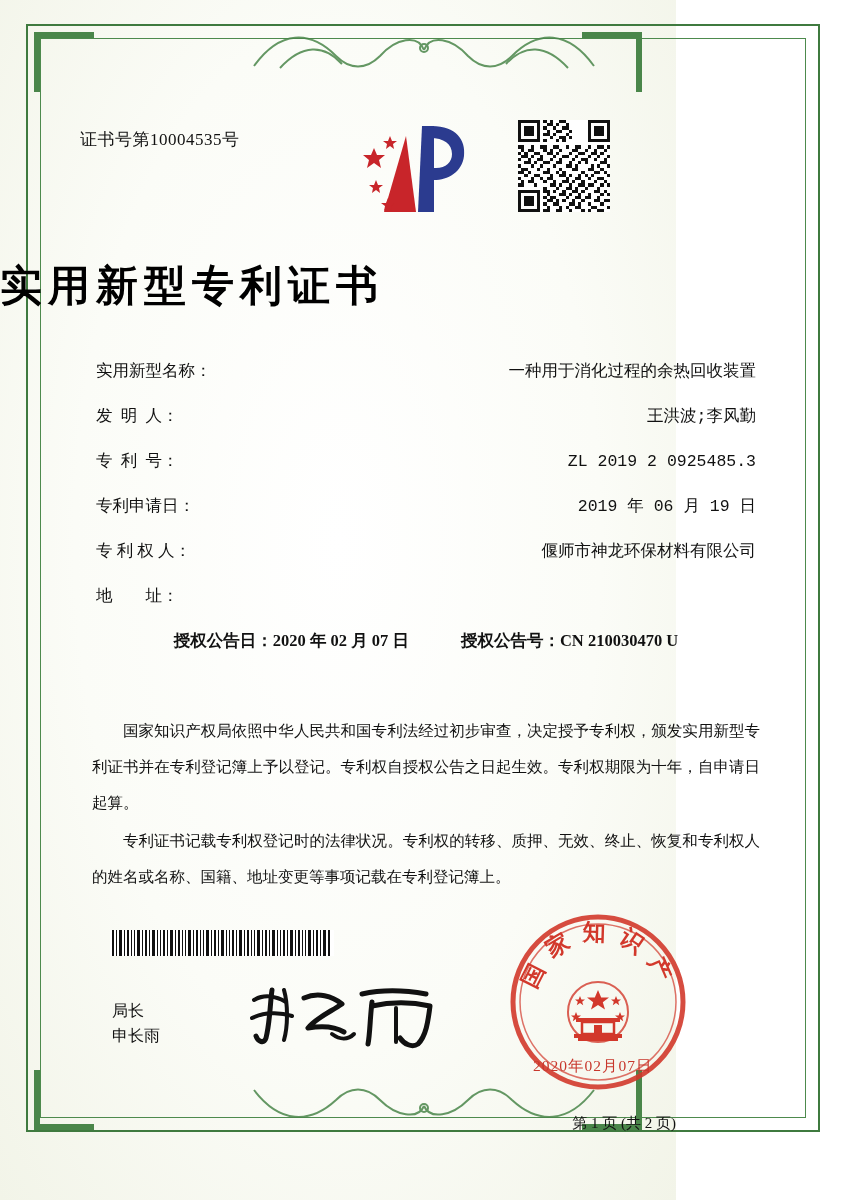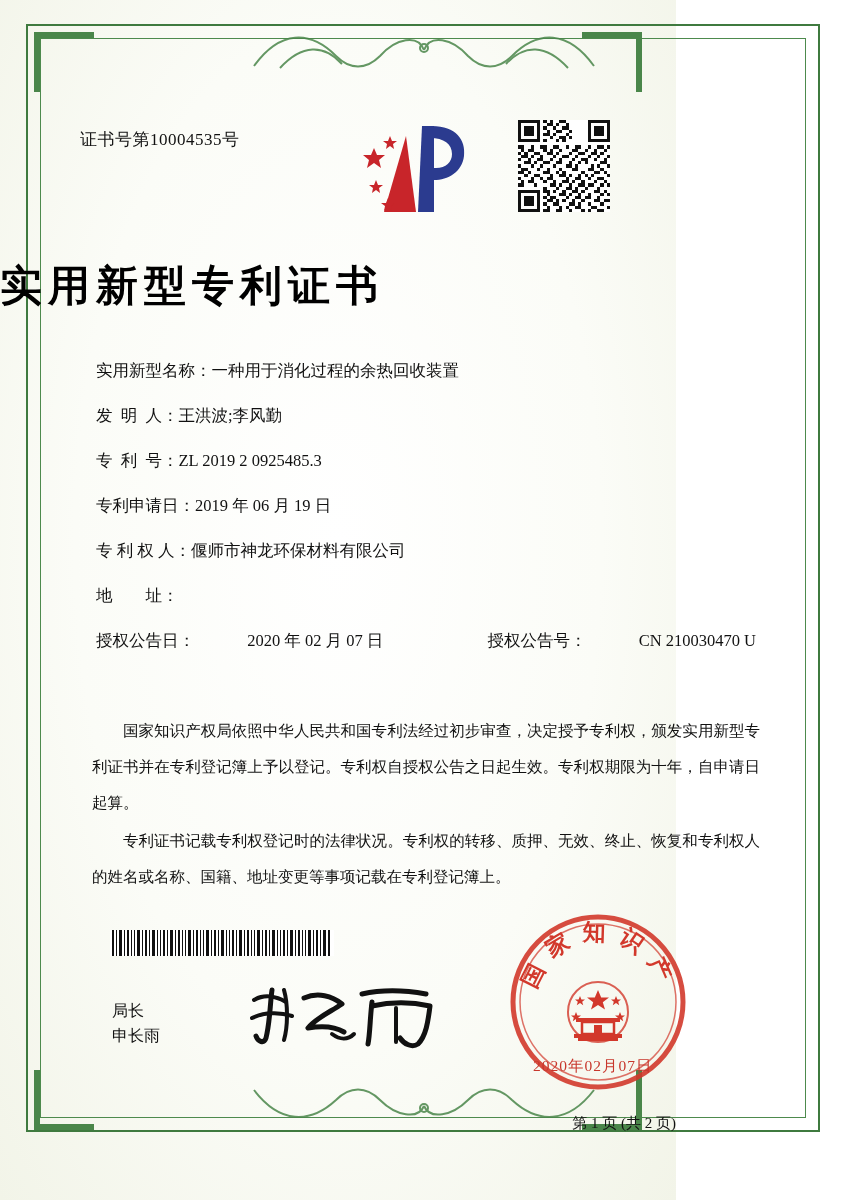--- a/index.html
+++ b/index.html
@@ -110,23 +110,24 @@
     font-size: 16.5px;
     color: #111;
   }
   .flabel {
     flex: 0 0 auto;
     white-space: pre;
     font-family: "Liberation Serif", serif;
   }
   .fvalue {
     flex: 1 1 auto;
-    font-family: Liberation Serif, serif;
-  }
-  .frow.split { justify-content: space-between; }
+    font-family: Liberation Mono, monospace;
+    text-align: right;
+  }
+  .frow.split { justify-content: center; font-weight: bold; }
   .frow .second-label { margin-left: 52px; white-space: pre; }
 
   
   .paras {
     position: absolute;
     left: 92px; top: 713px;
     width: 668px;
     font-size: 15.5px;
     line-height: 36px;
     text-align: justify;

